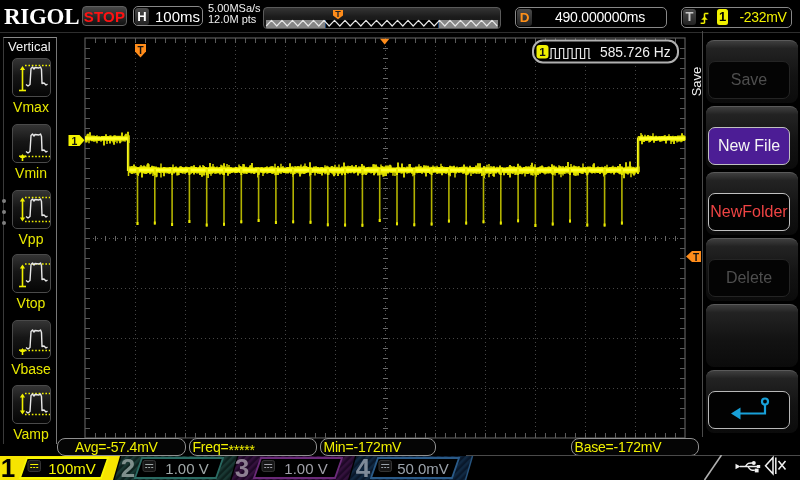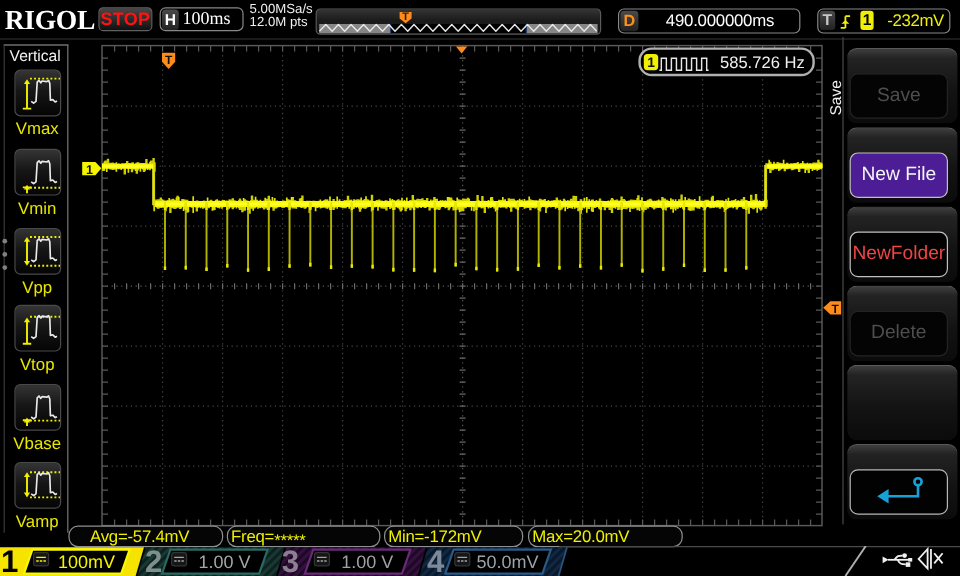--- a/index.html
+++ b/index.html
@@ -34,21 +34,21 @@
 <path d="M549.5 58.5h1.6v-10h4.2v10h4.2v-10h4.2v10h4.2v-10h4.2v10h4.2v-10h4.2v10h4.2v-10h4.2v10h1.6" fill="none" stroke="#e8e8e8" stroke-width="1.2"></path>
 <text x="600" y="57" font-size="13.8" fill="#f0f0f0" font-family="Liberation Sans,sans-serif">585.726 Hz</text>
 </svg>
 <div style="position:absolute;left:0;top:32px;width:800px;height:1px;background:#2e2e2e"></div>
 <div style="position:absolute;left:4px;top:4px;width:76px;font-family:'Liberation Serif',serif;font-weight:bold;font-size:23px;color:#ffffff;letter-spacing:-0.3px;">RIGOL</div>
 <div style="position:absolute;left:82px;top:6px;width:45px;height:20px;border-radius:4px;border:1px solid #606060;background:linear-gradient(#484848,#101010);display:flex;align-items:center;justify-content:center;">
       <span style="font-size:15px;font-weight:bold;color:#ff1212;letter-spacing:0.2px;">STOP</span>
     </div>
 <div style="position:absolute;left:133px;top:6px;width:70px;height:20px;border-radius:5px;border:1px solid #888;background:#000;"></div>
 <div style="position:absolute;left:135px;top:8px;width:14px;height:17px;border-radius:3px;background:linear-gradient(#4a4a4a,#222);color:#fff;font-weight:bold;font-size:13px;text-align:center;line-height:17px;">H</div>
-<div style="position:absolute;left:152px;top:7px;width:48px;height:19px;color:#fff;font-size:15px;text-align:left;line-height:19px;font-family:Liberation Serif, serif;">100ms</div>
+<div style="position:absolute;left:152px;top:7px;width:48px;height:19px;color:#fff;font-size:15px;text-align:right;line-height:19px;">100ms</div>
 <div style="position:absolute;left:208px;top:3px;font-size:11px;color:#f0f0f0;line-height:10.5px;">5.00MSa/s<br>12.0M pts</div>
 <div style="position:absolute;left:263px;top:7px;width:238px;height:22px;border-radius:4px;border:1px solid #5a5a5a;background:linear-gradient(#343434,#1b1b1b 45%,#161616);overflow:hidden;">
       <div style="position:absolute;left:2px;top:11.5px;width:232px;height:8px;background:#868686;"></div>
       <div style="position:absolute;left:60.5px;top:11.5px;width:114px;height:8px;background:#000;"></div>
       <div style="position:absolute;left:60.5px;top:11.5px;width:1px;height:8px;background:#1d4475;"></div>
       <div style="position:absolute;left:174px;top:11.5px;width:1px;height:8px;background:#1d4475;"></div>
     </div>
 <svg style="position:absolute;left:0;top:0" width="800" height="32" viewBox="0 0 800 32">
       <polyline points="266.2,26.0 271.5,20.4 276.8,26.0 282.0,20.4 287.2,26.0 292.5,20.4 297.8,26.0 303.0,20.4 308.2,26.0 313.5,20.4 318.8,26.0 324.0,20.4 329.2,26.0 334.5,20.4 339.8,26.0 345.0,20.4 350.2,26.0 355.5,20.4 360.8,26.0 366.0,20.4 371.2,26.0 376.5,20.4 381.8,26.0 387.0,20.4 392.2,26.0 397.5,20.4 402.8,26.0 408.0,20.4 413.2,26.0 418.5,20.4 423.8,26.0 429.0,20.4 434.2,26.0 439.5,20.4 444.8,26.0 450.0,20.4 455.2,26.0 460.5,20.4 465.8,26.0 471.0,20.4 476.2,26.0 481.5,20.4 486.8,26.0 492.0,20.4 497.2,26.0" fill="none" stroke="#e6e6e6" stroke-width="1.2" stroke-linejoin="round"></polyline>
       <path d="M333 10h10v5.5l-5 3.8-5-3.8z" fill="#ff8c1a"></path>
@@ -146,21 +146,21 @@
 <div style="position:absolute;left:706px;top:370px;width:92px;height:63px;border-radius:8px;background:linear-gradient(#3e3e3e,#232323 12%,#131313 55%,#0b0b0b);border-top:1px solid #5a5a5a;"></div>
 <div style="position:absolute;left:708px;top:391px;width:82px;height:38px;border-radius:7px;border:1.5px solid #b8b8b8;background:#020202;"></div>
 <svg style="position:absolute;left:708px;top:391px" width="82" height="38" viewBox="0 0 82 38">
       <circle cx="57" cy="10.5" r="3" fill="none" stroke="#18a0d8" stroke-width="2.2"></circle>
       <path d="M57 13.5V22.5H31" fill="none" stroke="#18a0d8" stroke-width="2.2"></path>
       <path d="M23 22.5l9.5-6v12z" fill="#18a0d8"></path>
     </svg>
 <div style="position:absolute;left:57px;top:438px;width:129px;height:17.5px;border:1px solid #909090;border-radius:8px;background:#050505;font-size:14px;color:#f0f000;line-height:17px;padding-left:17px;letter-spacing:-0.2px;">Avg=-57.4mV</div>
 <div style="position:absolute;left:189px;top:438px;width:128px;height:17.5px;border:1px solid #909090;border-radius:8px;background:#050505;font-size:14px;color:#f0f000;line-height:17px;padding-left:2.5px;letter-spacing:-0.2px;">Freq=<span style="position:relative;top:2.5px">*****</span></div>
 <div style="position:absolute;left:320px;top:438px;width:116px;height:17.5px;border:1px solid #909090;border-radius:8px;background:#050505;font-size:14px;color:#f0f000;line-height:17px;padding-left:2.5px;letter-spacing:-0.2px;">Min=-172mV</div>
-<div style="position:absolute;left:440px;top:438px;width:129px;height:17.5px;border:1px solid #909090;border-radius:8px;background:#050505;font-size:14px;color:#f0f000;line-height:17px;padding-left:2.5px;letter-spacing:-0.2px;">Max=20.0mV</div>
+<div style="position:absolute;left:571px;top:438px;width:128px;height:17.5px;border:1px solid #909090;border-radius:8px;background:#050505;font-size:14px;color:#f0f000;line-height:17px;padding-left:2.5px;letter-spacing:-0.2px;">Base=-172mV</div>
 <svg style="position:absolute;left:0;top:455px" width="800" height="25" viewBox="0 0 800 25">
 <defs>
 <pattern id="st0" width="5" height="5" patternUnits="userSpaceOnUse" patternTransform="rotate(45)">
           <rect width="5" height="5" fill="#c8b400"></rect>
           <rect width="2.5" height="5" fill="#e8d400"></rect>
         </pattern>
 <pattern id="st1" width="5" height="5" patternUnits="userSpaceOnUse" patternTransform="rotate(45)">
           <rect width="5" height="5" fill="#0d211e"></rect>
           <rect width="2.5" height="5" fill="#193833"></rect>
         </pattern>

